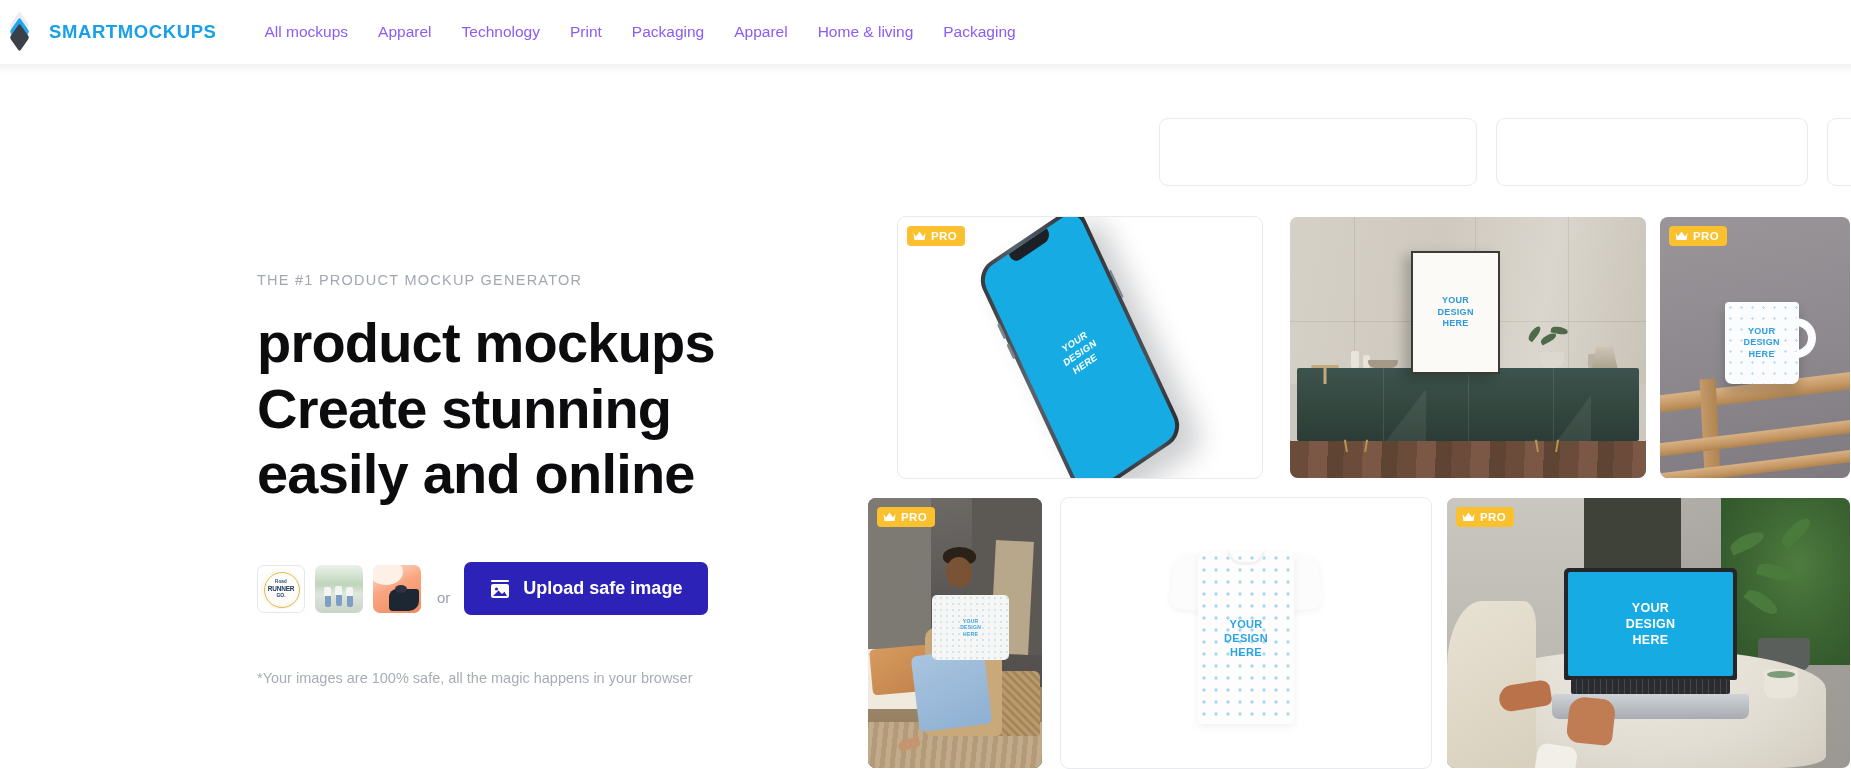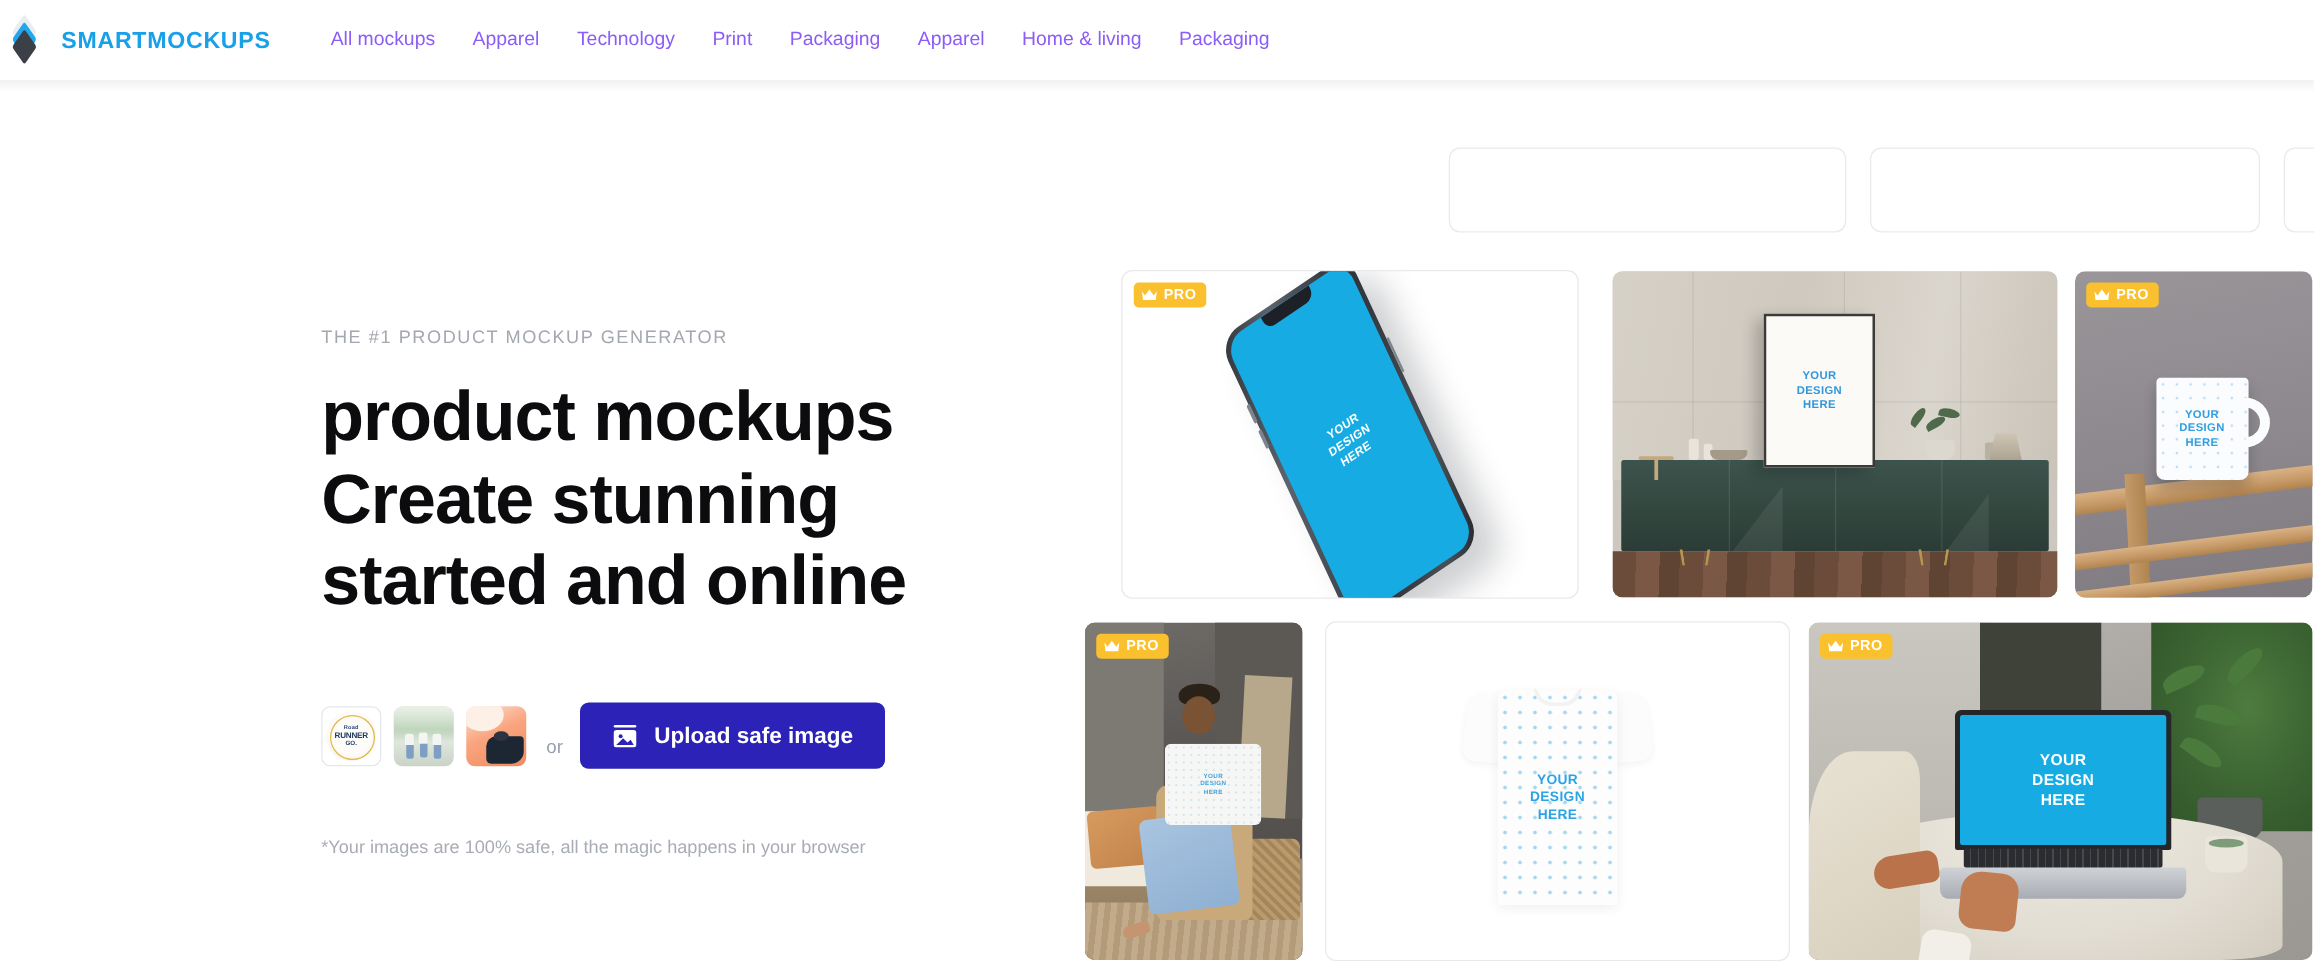--- a/index.html
+++ b/index.html
@@ -74,21 +74,21 @@
     background: #fb6107;
     border: none; border-radius: 5px;
     padding: 9px 19px;
     cursor: pointer;
     font-weight: 400;
     font-family: inherit;
     white-space: nowrap;
   }
 
   
-  .hero-left { position: absolute; left: 257px; top: 262px; width: 540px; }
+  .hero-left { position: absolute; left: 257px; top: 272px; width: 540px; }
   .eyebrow {
     font-size: 14.5px; letter-spacing: 1.25px;
     color: #a3a7b0; text-transform: uppercase;
     margin-bottom: 22px;
   }
   .headline {
     font-size: 56px; line-height: 1.17;
     font-weight: 700; color: #0c0c0f;
     letter-spacing: -0.8px;
   }
@@ -479,21 +479,21 @@
     <a href="#">Packaging</a>
   </nav>
 
 </div>
 
 <div class="hero-left">
   <div class="eyebrow">THE #1 PRODUCT MOCKUP GENERATOR</div>
   <h1 class="headline">
     <div>product mockups</div>
     <div>Create stunning</div>
-    <div>started and online</div>
+    <div>easily and online</div>
   </h1>
 </div>
 
 <div class="try-row">
   <div class="samples-line">
 
     <div class="thumb t1">
       <div class="rr-logo">
         <span class="rr-a">Road</span>
         <span class="rr-b">RUNNER</span>

